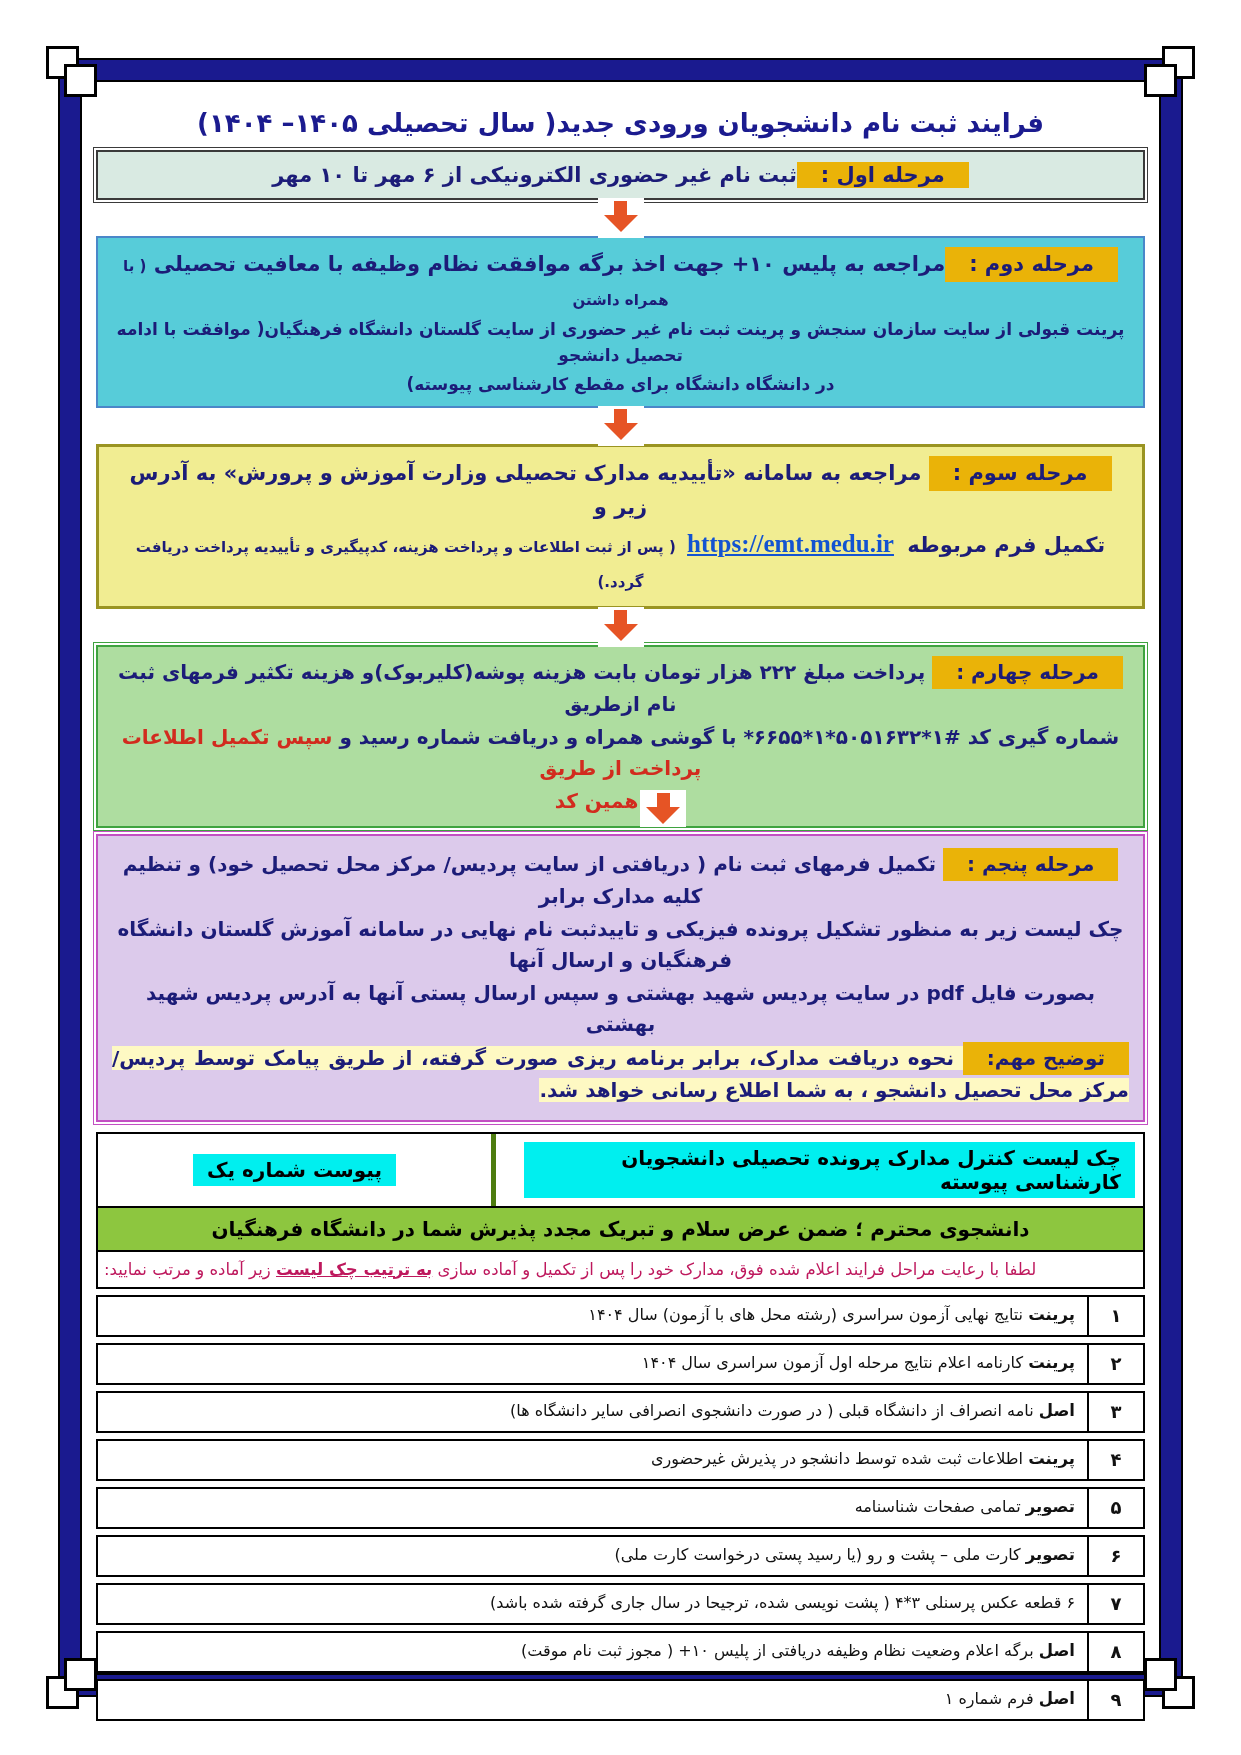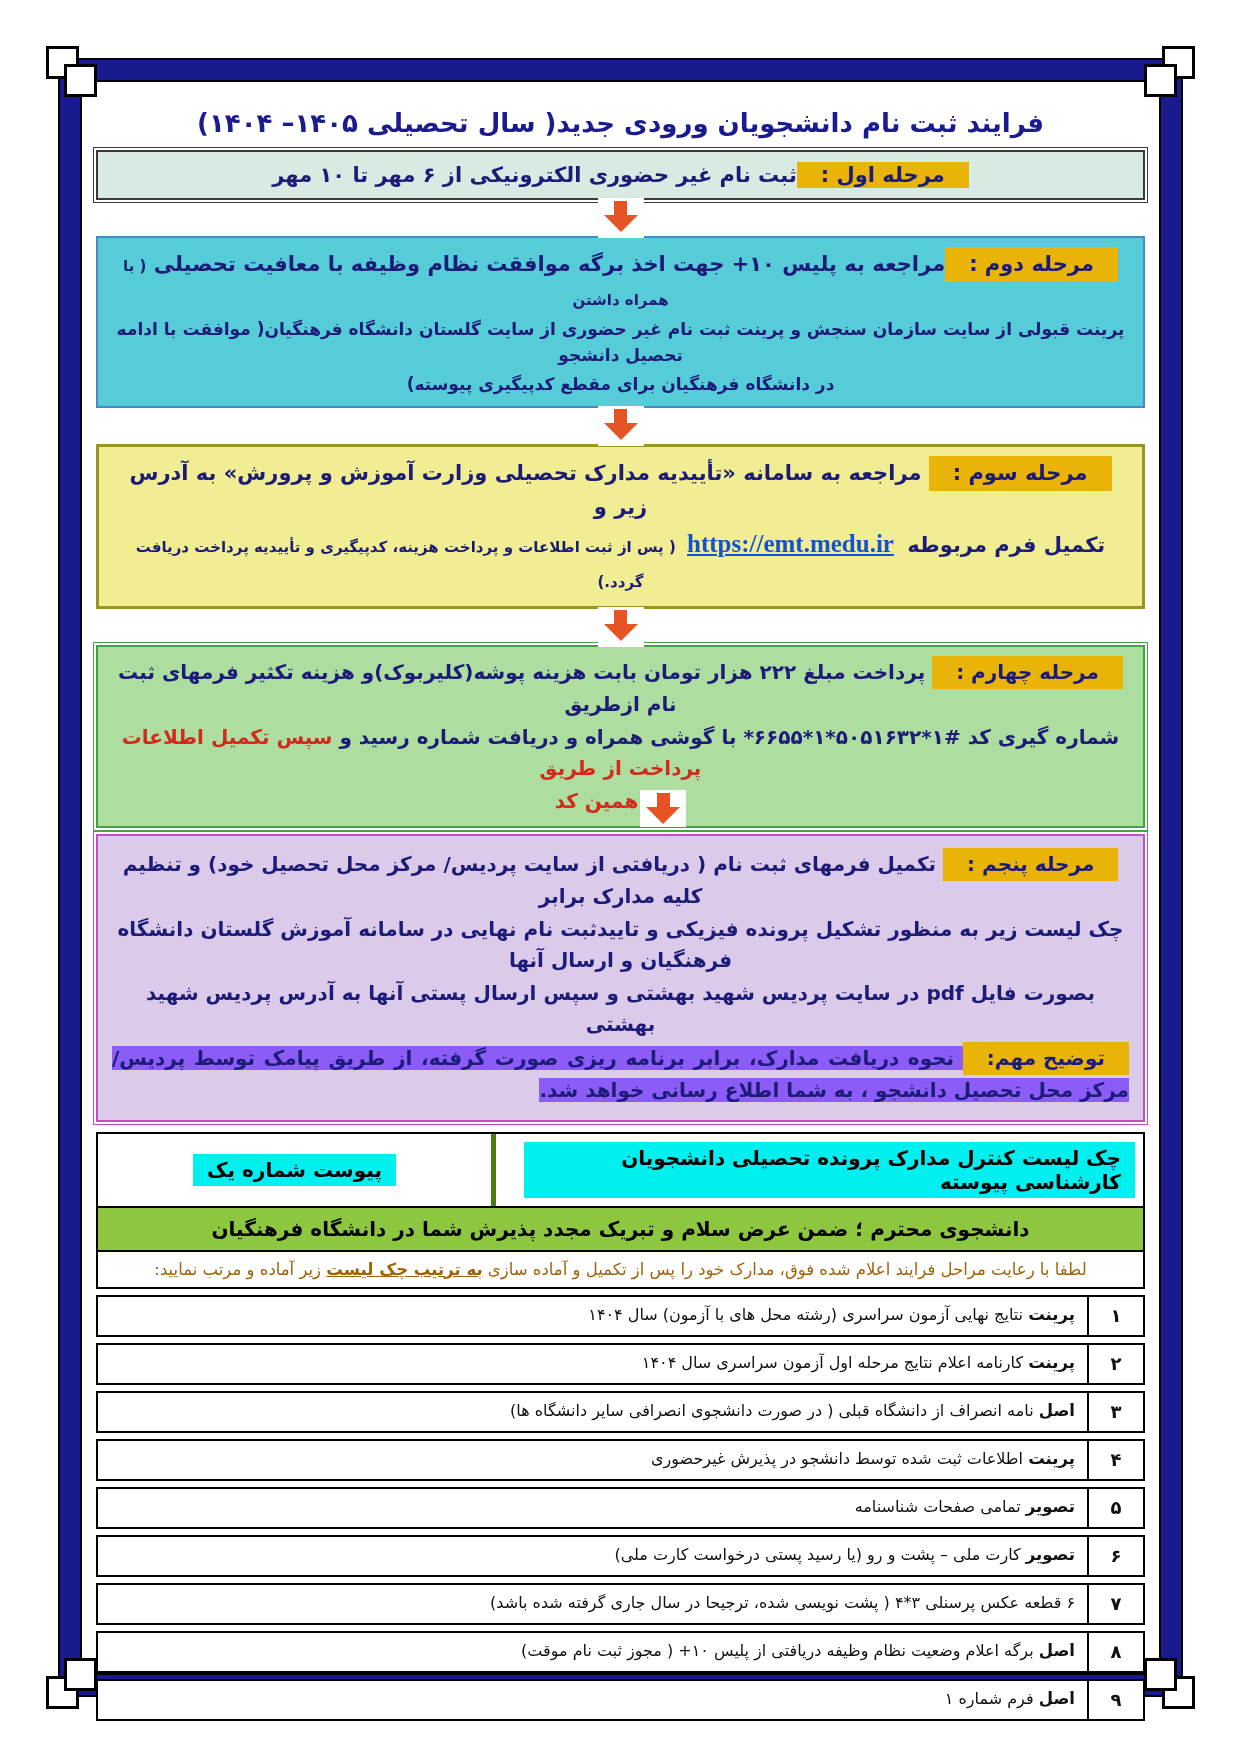--- a/index.html
+++ b/index.html
@@ -19,40 +19,40 @@
   .box{margin:6px 0;padding:7px 14px;text-align:center;color:#1c1c78;font-weight:bold;position:relative;}
   .hl-yellow{background:#eab308;padding:1px 24px;display:inline-block;}
   .s1{background:#d9eae2;border:2px solid #3a3a3a;outline:1px solid #3a3a3a;outline-offset:2px;font-size:21px;padding:10px 14px;}
   .s2{background:#57ccd9;border:2px solid #4a87c9;}
   .s3{background:#f1ed92;border:3px solid #9a9422;}
   .s4{background:#aedda0;border:2px solid #3fa33f;outline:1px solid #3fa33f;outline-offset:2px;}
   .s5{background:#dccaeb;border:2px solid #c24fc2;outline:1px solid #c24fc2;outline-offset:2px;padding:10px 14px 12px;}
   .line{line-height:1.55;margin:2px 0;}
   .fs21{font-size:21px;} .fs20{font-size:20px;} .fs17{font-size:17px;} .fs15{font-size:15px;} .fs13{font-size:13.5px;}
   .red{color:#d22b1e;}
-  .salmon{background:#8b5cf6;}
+  .salmon{background:#fef9c3;}
   .emt-link{color:#1353d1;text-decoration:underline;font-family:Liberation Serif, serif;font-weight:bold;
     font-size:25px;direction:ltr;unicode-bidi:embed;display:inline-block;padding:0 6px;}
   .code{direction:ltr;unicode-bidi:bidi-override;display:inline-block;}
   
   .arrow-row{display:flex;justify-content:center;position:relative;z-index:3;height:40px;margin:-8px 0;}
   .arrow{display:inline-flex;flex-direction:column;align-items:center;background:#fff;padding:3px 6px;}
   .arrow .shaft{width:13px;height:14px;background:#e65425;}
   .arrow .head{width:0;height:0;border-left:17px solid transparent;border-right:17px solid transparent;border-top:17px solid #e65425;}
   .l3-flex{display:flex;justify-content:center;align-items:center;gap:2px;}
   .l3-flex .arrow{margin-bottom:-14px;}
   
   .table-top{border:2px solid #000;margin-top:10px;background:#fff;color:#111;}
   .header-row{display:flex;align-items:stretch;min-height:52px;}
   .header-cell{display:flex;align-items:center;justify-content:center;padding:8px;}
   .header-cell.title{flex:1.62;border-left:5px solid #4d7c0f;padding-left:28px;}
   .header-cell.attach{flex:1;}
   .cyan-hl{background:#00efef;font-weight:bold;font-size:20px;padding:4px 14px;color:#000;}
   .greeting{background:#8dc63f;border-top:2px solid #000;text-align:center;padding:9px 8px;font-size:20px;font-weight:bold;color:#000;}
-  .instruction{border-top:2px solid #000;text-align:center;padding:8px 6px;font-size:16.5px;color:#a16207;}
+  .instruction{border-top:2px solid #000;text-align:left;padding:8px 6px;font-size:16.5px;color:#be185d;}
   .instruction .bu{font-weight:bold;text-decoration:underline;}
   .row{display:flex;border:2px solid #000;margin-top:6px;min-height:38px;background:#fff;color:#111;}
   .row .num{width:54px;flex:none;border-left:2px solid #000;display:flex;align-items:center;justify-content:center;font-weight:bold;font-size:18px;}
   .row .txt{flex:1;padding:5px 12px;font-size:16px;align-self:center;text-align:right;line-height:1.5;}
   .row .txt b{font-size:16.5px;}
   .checkbox{font-weight:bold;font-size:17px;padding:0 3px;}
 </style>
 </head>
 <body>
 
@@ -77,21 +77,21 @@
   <div class="arrow-row">
     <span class="arrow">
         <span class="shaft"></span>
         <span class="head"></span>
       </span>
   </div>
 
   <div class="box s2">
     <div class="line fs21"><span class="hl-yellow">مرحله دوم :</span><span>مراجعه به پلیس ۱۰+  جهت  اخذ برگه موافقت نظام وظیفه با معافیت تحصیلی </span><span class="fs15">( با همراه داشتن</span></div>
     <div class="line fs17">پرینت قبولی از سایت سازمان سنجش و پرینت ثبت نام غیر حضوری از سایت گلستان دانشگاه فرهنگیان( موافقت با ادامه تحصیل دانشجو</div>
-    <div class="line fs17">در دانشگاه فرهنگیان برای مقطع کدپیگیری پیوسته)</div>
+    <div class="line fs17">در دانشگاه دانشگاه برای مقطع کارشناسی پیوسته)</div>
   </div>
 
   <div class="arrow-row">
     <span class="arrow">
         <span class="shaft"></span>
         <span class="head"></span>
       </span>
   </div>
 
   <div class="box s3">

